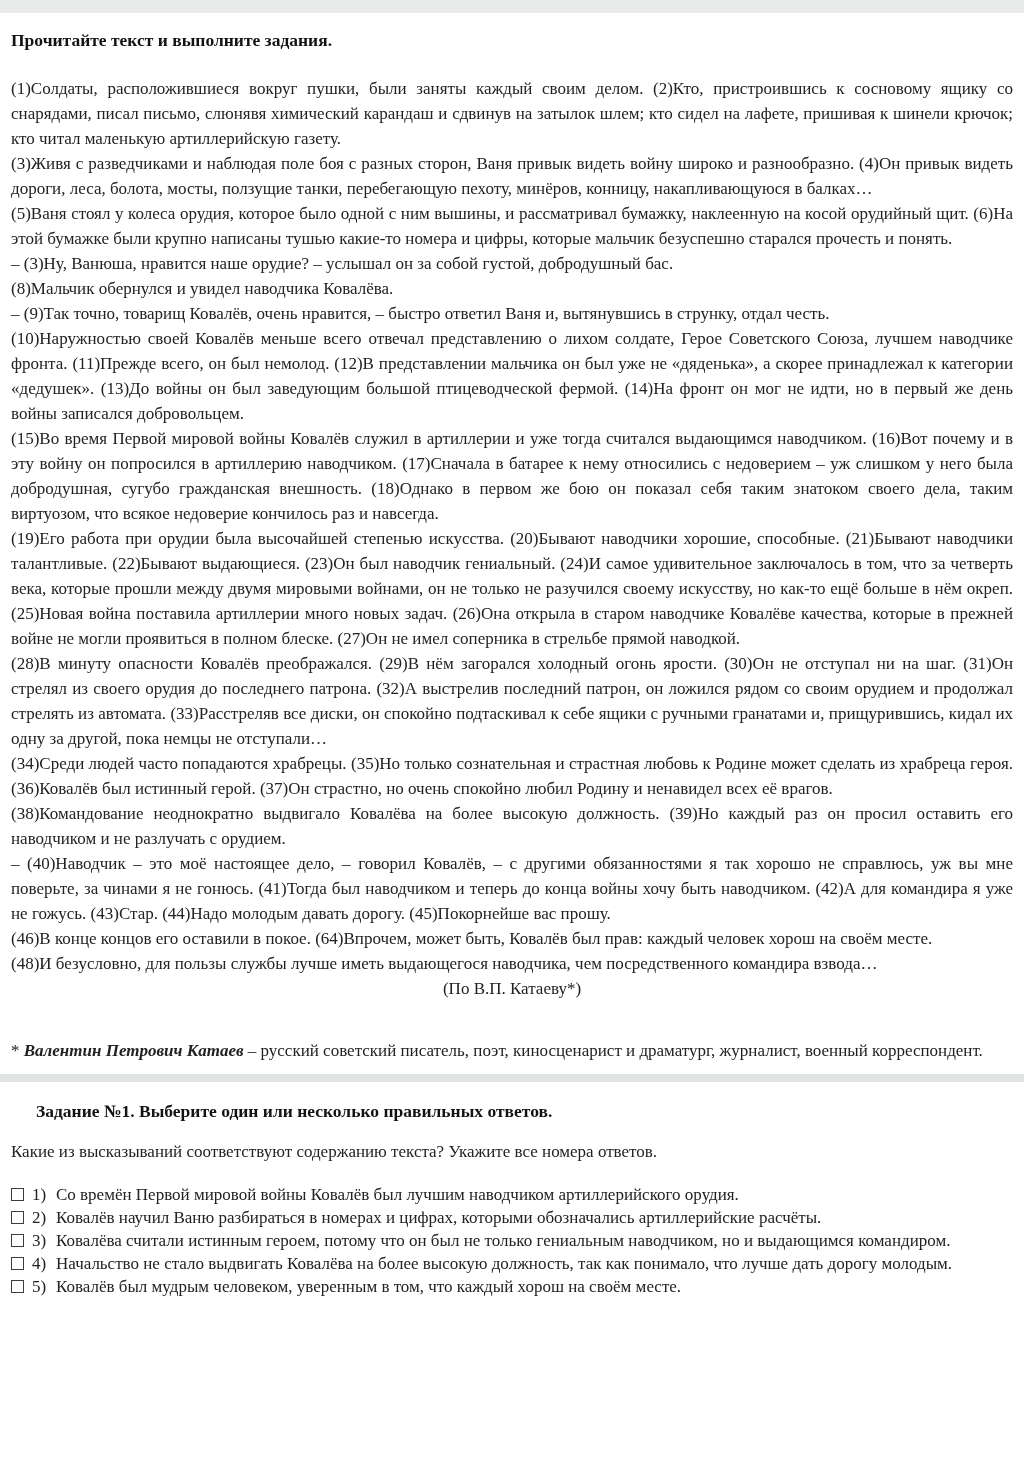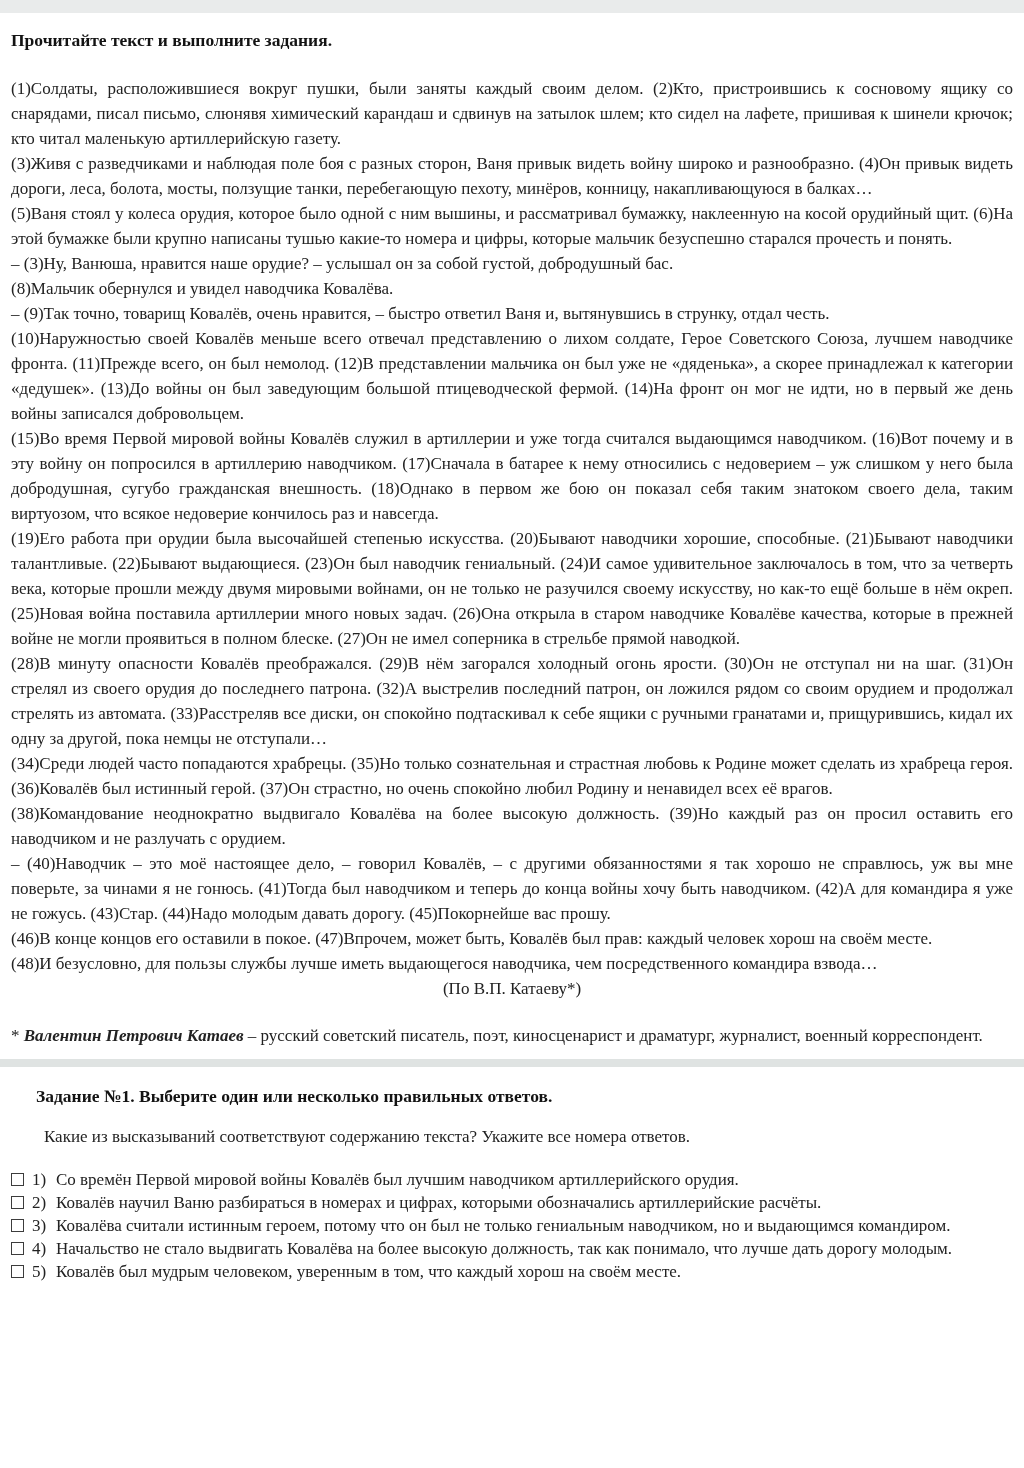--- a/index.html
+++ b/index.html
@@ -14,29 +14,29 @@
   .doc-heading {
     margin-top:17px; margin-bottom:25px;
     font-size:17.5px; font-weight:bold; color:#131313;
   }
   .bodytext p {
     font-size:17px; line-height:25px; text-align:justify;
     color:#222;
   }
   .bodytext p.byline { text-align:center; }
   .footnote {
-    margin-top:22px; font-size:17px; line-height:25px;
+    margin-top:37px; font-size:17px; line-height:25px;
     text-align:justify; color:#222;
   }
   .footnote .author { font-weight:bold; font-style:italic; }
   .separator { height:8px; background:#dfe3e2; margin-top:11px; }
   .task-heading {
     margin-top:19px; font-size:17.5px; font-weight:bold; color:#131313;margin-left:25px;
   }
-  .question { margin-top:17px; font-size:17px; line-height:25px; color:#222;margin-left:33px; }
+  .question { margin-top:17px; font-size:17px; line-height:25px; color:#222; }
   .options { margin-top:20px; }
   .option {
     display:flex; align-items:center;
     font-size:17px; line-height:21px; color:#222;
     margin-bottom:2px;
   }
   .checkbox {
     flex:0 0 13px; width:13px; height:13px;
     border:1.5px solid #3c3c3c; background:#fff;
     margin-right:8px;
@@ -59,21 +59,21 @@
     <p>– (3)Ну, Ванюша, нравится наше орудие? – услышал он за собой густой, добродушный бас.</p>
     <p>(8)Мальчик обернулся и увидел наводчика Ковалёва.</p>
     <p>– (9)Так точно, товарищ Ковалёв, очень нравится, – быстро ответил Ваня и, вытянувшись в струнку, отдал честь.</p>
     <p>(10)Наружностью своей Ковалёв меньше всего отвечал представлению о лихом солдате, Герое Советского Союза, лучшем наводчике фронта. (11)Прежде всего, он был немолод. (12)В представлении мальчика он был уже не «дяденька», а скорее принадлежал к категории «дедушек». (13)До войны он был заведующим большой птицеводческой фермой. (14)На фронт он мог не идти, но в первый же день войны записался добровольцем.</p>
     <p>(15)Во время Первой мировой войны Ковалёв служил в артиллерии и уже тогда считался выдающимся наводчиком. (16)Вот почему и в эту войну он попросился в артиллерию наводчиком. (17)Сначала в батарее к нему относились с недоверием – уж слишком у него была добродушная, сугубо гражданская внешность. (18)Однако в первом же бою он показал себя таким знатоком своего дела, таким виртуозом, что всякое недоверие кончилось раз и навсегда.</p>
     <p>(19)Его работа при орудии была высочайшей степенью искусства. (20)Бывают наводчики хорошие, способные. (21)Бывают наводчики талантливые. (22)Бывают выдающиеся. (23)Он был наводчик гениальный. (24)И самое удивительное заключалось в том, что за четверть века, которые прошли между двумя мировыми войнами, он не только не разучился своему искусству, но как-то ещё больше в нём окреп. (25)Новая война поставила артиллерии много новых задач. (26)Она открыла в старом наводчике Ковалёве качества, которые в прежней войне не могли проявиться в полном блеске. (27)Он не имел соперника в стрельбе прямой наводкой.</p>
     <p>(28)В минуту опасности Ковалёв преображался. (29)В нём загорался холодный огонь ярости. (30)Он не отступал ни на шаг. (31)Он стрелял из своего орудия до последнего патрона. (32)А выстрелив последний патрон, он ложился рядом со своим орудием и продолжал стрелять из автомата. (33)Расстреляв все диски, он спокойно подтаскивал к себе ящики с ручными гранатами и, прищурившись, кидал их одну за другой, пока немцы не отступали…</p>
     <p>(34)Среди людей часто попадаются храбрецы. (35)Но только сознательная и страстная любовь к Родине может сделать из храбреца героя. (36)Ковалёв был истинный герой. (37)Он страстно, но очень спокойно любил Родину и ненавидел всех её врагов.</p>
     <p>(38)Командование неоднократно выдвигало Ковалёва на более высокую должность. (39)Но каждый раз он просил оставить его наводчиком и не разлучать с орудием.</p>
     <p>– (40)Наводчик – это моё настоящее дело, – говорил Ковалёв, – с другими обязанностями я так хорошо не справлюсь, уж вы мне поверьте, за чинами я не гонюсь. (41)Тогда был наводчиком и теперь до конца войны хочу быть наводчиком. (42)А для командира я уже не гожусь. (43)Стар. (44)Надо молодым давать дорогу. (45)Покорнейше вас прошу.</p>
-    <p>(46)В конце концов его оставили в покое. (47)Впрочем, может быть, Ковалёв был прав: каждый человек хорош на своём месте.</p>
+    <p>(46)В конце концов его оставили в покое. (64)Впрочем, может быть, Ковалёв был прав: каждый человек хорош на своём месте.</p>
     <p>(48)И безусловно, для пользы службы лучше иметь выдающегося наводчика, чем посредственного командира взвода…</p>
     <p class="byline">(По В.П. Катаеву*)</p>
   </div>
 
   <p class="footnote"><span>*</span>
     <span class="author">Валентин Петрович Катаев</span>
     <span>– русский советский писатель, поэт, киносценарист и драматург, журналист, военный корреспондент.</span></p>
 </div>
 
 <div class="separator"></div>

